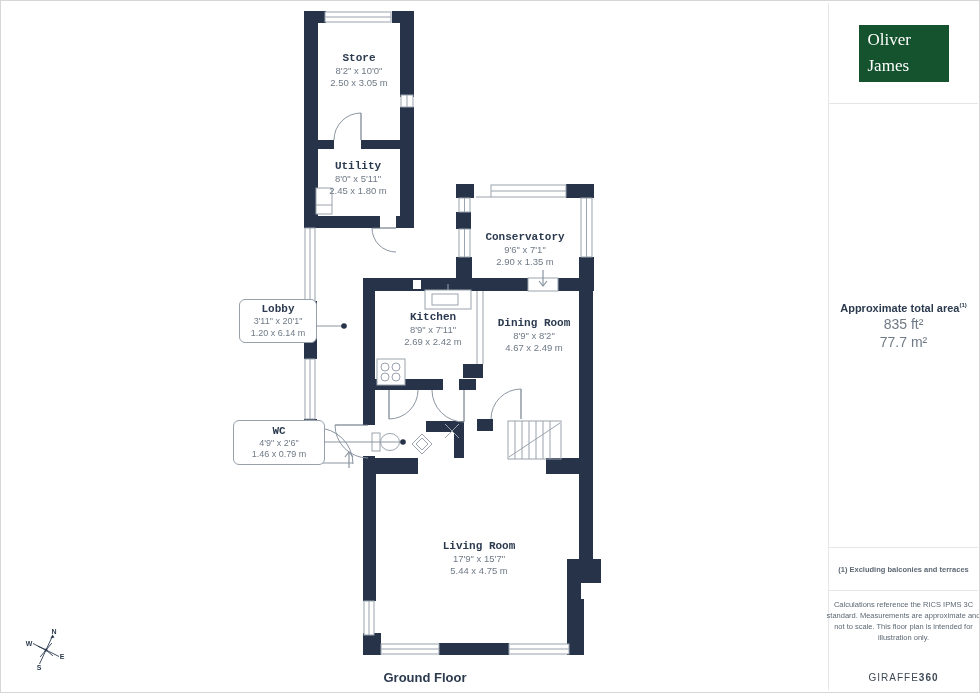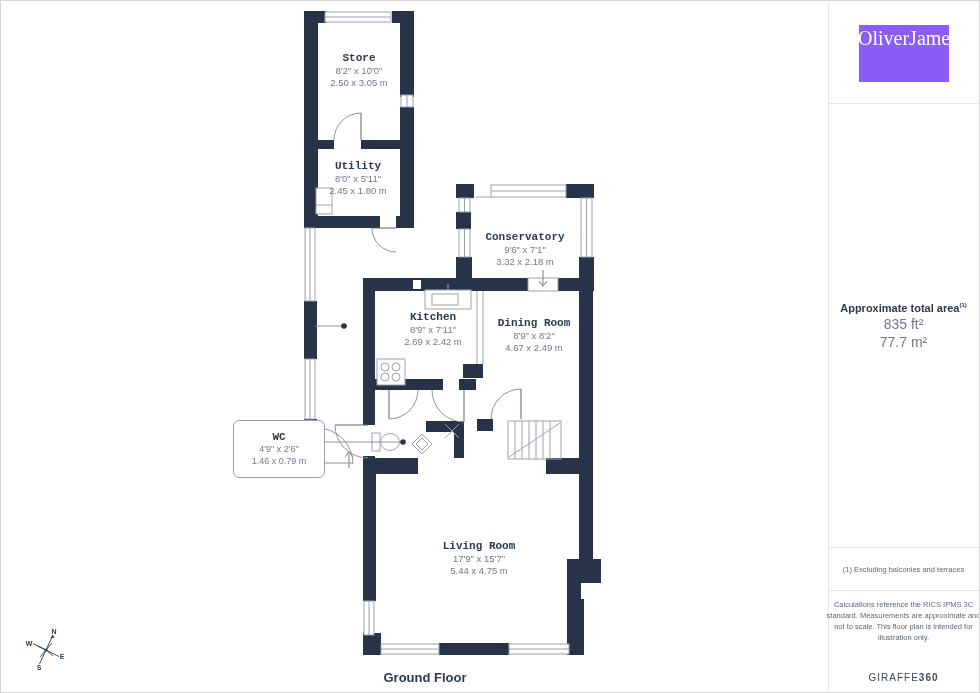--- a/index.html
+++ b/index.html
@@ -16,27 +16,27 @@
   .callout .room-dim{font-size:9px;line-height:11.5px;}
   .floor-label{position:absolute;transform:translateX(-50%);font-size:13px;font-weight:bold;color:#2b3a4e;}
   
   .sidebar{position:absolute;left:827px;top:2px;bottom:2px;width:149px;border-left:1px solid #e4e6e9;
            display:flex;flex-direction:column;}
   .sb-sec{box-sizing:border-box;display:flex;flex-direction:column;align-items:center;justify-content:center;}
   .sec-logo{height:101px;border-bottom:1px solid #e4e6e9;}
   .sec-area{height:444px;border-bottom:1px solid #e4e6e9;}
   .sec-note{height:43px;border-bottom:1px solid #e4e6e9;}
   .sec-legal{flex:1;gap:29px;}
-  .logo-box{width:90px;height:57px;background:#8b5cf6;color:#fff;display:flex;flex-direction:row;
+  .logo-box{width:90px;height:57px;background:#14532d;color:#fff;display:flex;flex-direction:column;
             justify-content:center;padding-left:9px;box-sizing:border-box;
-            font-family:"Liberation Serif",serif;font-size:20px;line-height:26px;}
+            font-family:"Liberation Serif",serif;font-size:17px;line-height:26px;}
   .area-title{font-size:11px;font-weight:bold;color:#2b3a4e;}
   .area-title sup{font-size:6px;}
   .area-val{font-size:14px;color:#6f7a87;line-height:15px;margin-top:3px;}
-  .note-text{font-size:7.5px;color:#5d6874;text-align:center;}
+  .note-text{font-size:7.5px;color:#5d6874;text-align:center;font-weight:bold;}
   .legal-text{font-size:7.5px;color:#5d6874;text-align:center;width:156px;line-height:11px;}
   .giraffe{font-size:10px;color:#3e4a57;letter-spacing:1px;}
   .giraffe b{letter-spacing:1px;}
 </style>
 </head>
 <body>
 
 <div id="frame">
 
   <svg width="980" height="693" viewBox="0 0 980 693">
@@ -230,39 +230,44 @@
       <div class="room-dim">2.50 x 3.05 m</div>
     </div>
     <div class="room-label" style="left:357px;top:159px">
       <div class="room-name">Utility</div>
       <div class="room-dim">8'0" x 5'11"</div>
       <div class="room-dim">2.45 x 1.80 m</div>
     </div>
     <div class="room-label" style="left:524px;top:230px">
       <div class="room-name">Conservatory</div>
       <div class="room-dim">9'6" x 7'1"</div>
-      <div class="room-dim">3.32 x 2.18 m</div>
+      <div class="room-dim">2.90 x 1.35 m</div>
     </div>
     <div class="room-label" style="left:432px;top:310px">
       <div class="room-name">Kitchen</div>
       <div class="room-dim">8'9" x 7'11"</div>
       <div class="room-dim">2.69 x 2.42 m</div>
     </div>
     <div class="room-label" style="left:533px;top:316px">
       <div class="room-name">Dining Room</div>
       <div class="room-dim">8'9" x 8'2"</div>
       <div class="room-dim">4.67 x 2.49 m</div>
     </div>
     <div class="room-label" style="left:478px;top:539px">
       <div class="room-name">Living Room</div>
       <div class="room-dim">17'9" x 15'7"</div>
       <div class="room-dim">5.44 x 4.75 m</div>
     </div>
 
-    <div class="callout" style="left:232px;top:419px;width:92px;height:58px">
+    <div class="callout" style="left:238px;top:298px;width:78px;height:44px">
+      <div class="room-name">Lobby</div>
+      <div class="room-dim">3'11" x 20'1"</div>
+      <div class="room-dim">1.20 x 6.14 m</div>
+    </div>
+    <div class="callout" style="left:232px;top:419px;width:92px;height:45px">
       <div class="room-name">WC</div>
       <div class="room-dim">4'9" x 2'6"</div>
       <div class="room-dim">1.46 x 0.79 m</div>
     </div>
 
     <div class="floor-label" style="left:424px;top:669px">Ground Floor</div>
   </div>
 
   <aside class="sidebar">
     <div class="sb-sec sec-logo">

